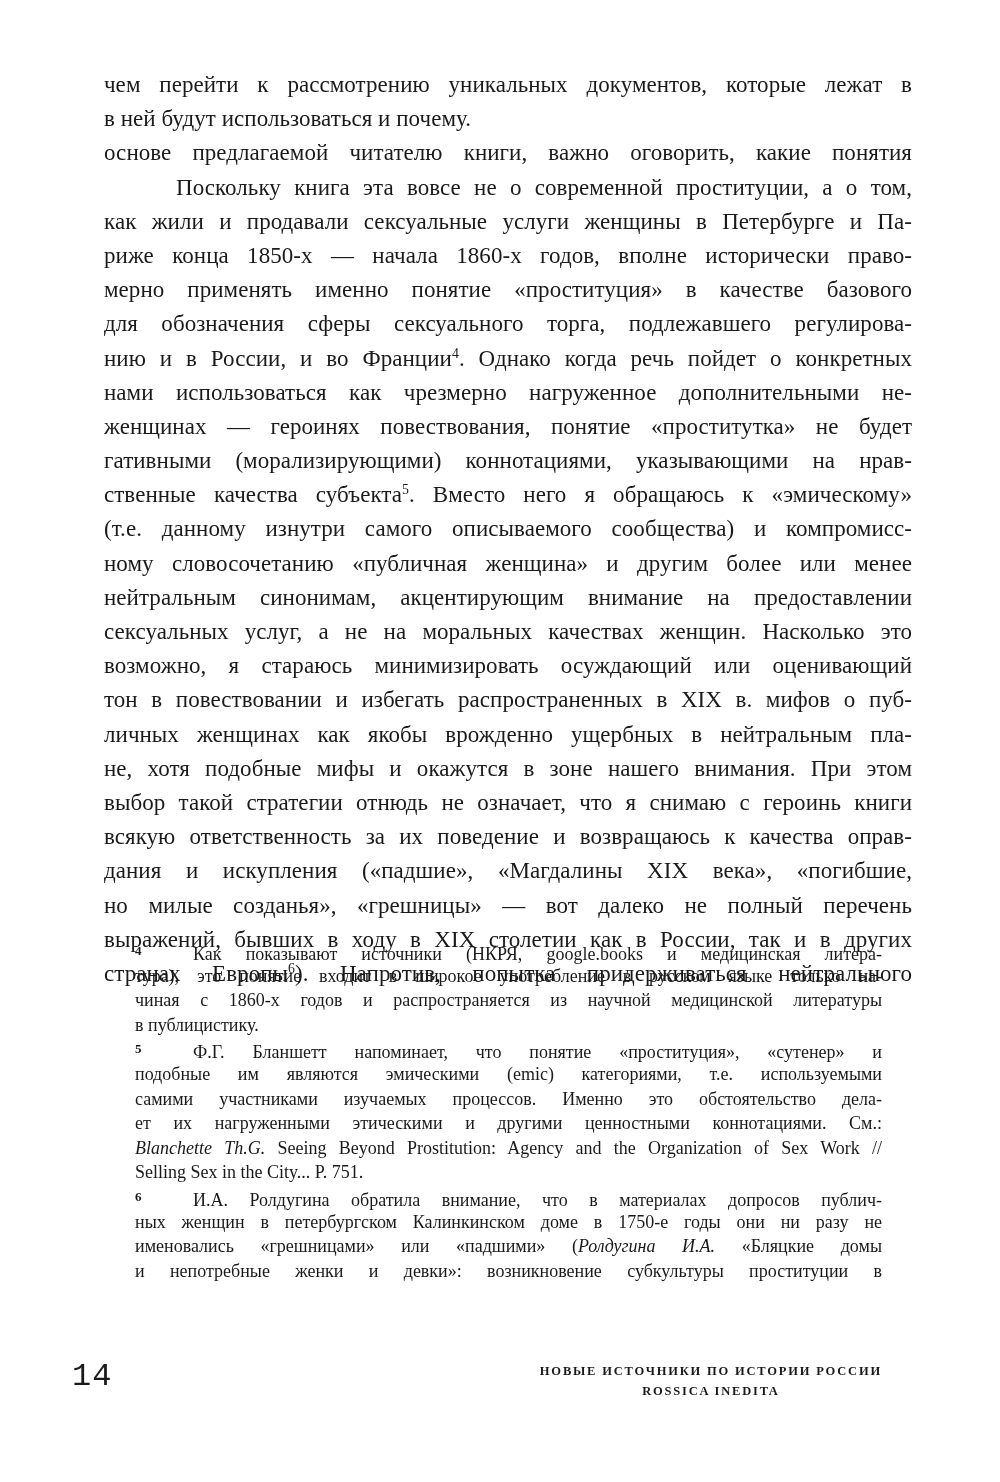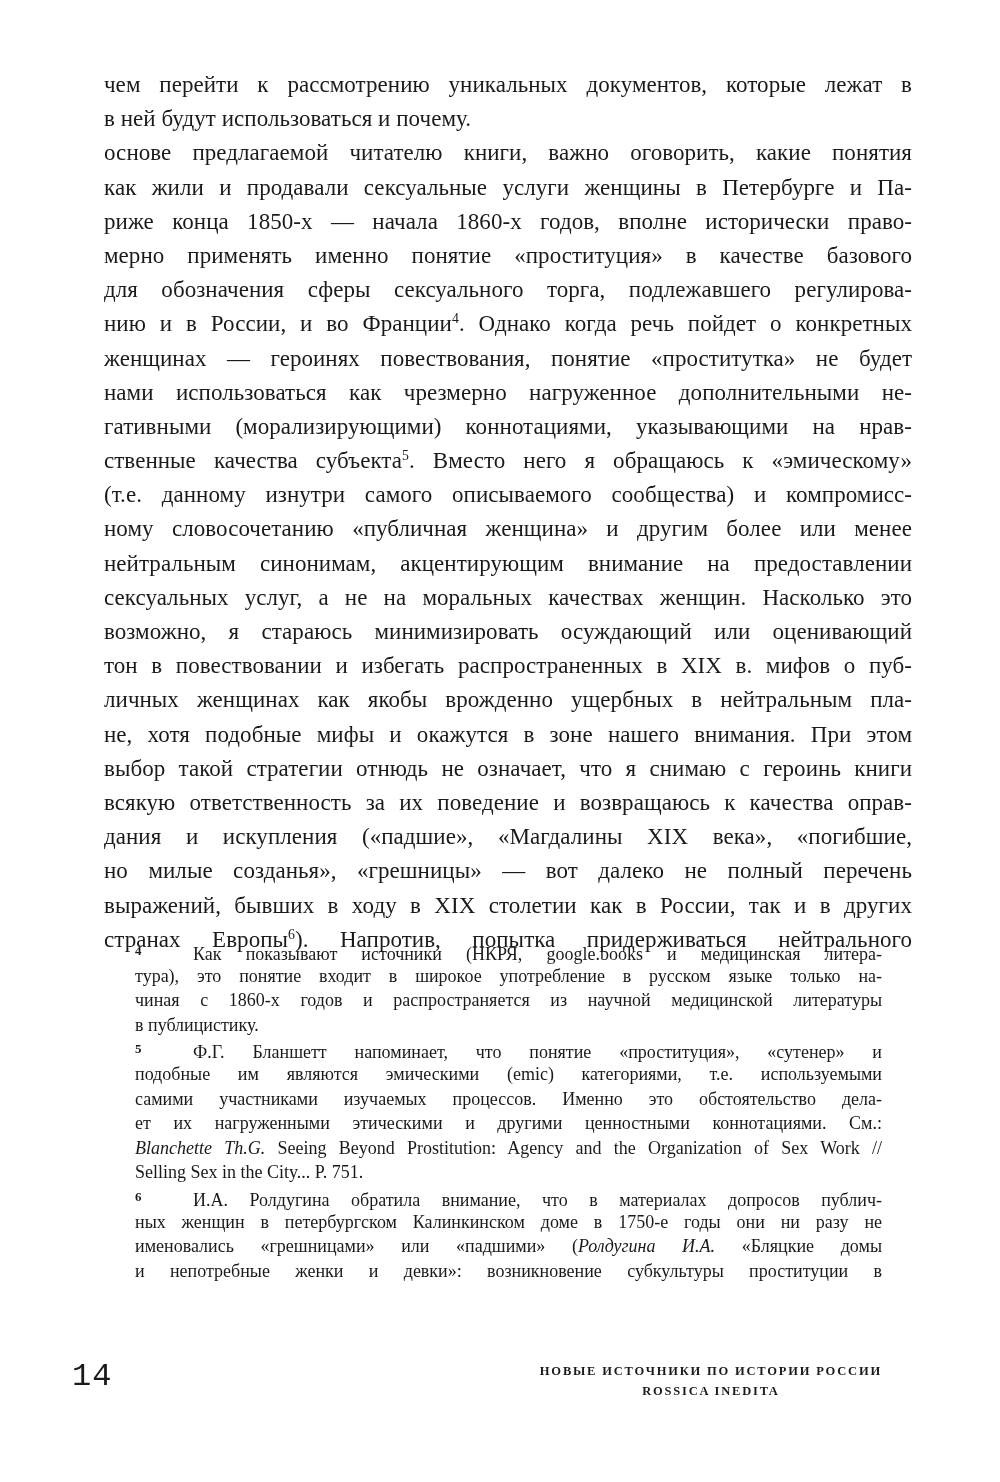--- a/index.html
+++ b/index.html
@@ -95,27 +95,28 @@
   </style>
 </head>
 <body>
 
 <div class="page">
 
   <div class="main-text">
     <div class="main-line">чем перейти к рассмотрению уникальных документов, которые лежат в</div>
     <div class="main-line last">в ней будут использоваться и почему.</div>
     <div class="main-line">основе предлагаемой читателю книги, важно оговорить, какие понятия</div>
+    <div class="main-line indent">Поскольку книга эта вовсе не о современной проституции, а о том,</div>
     <div class="main-line">как жили и продавали сексуальные услуги женщины в Петербурге и Па-</div>
     <div class="main-line">риже конца 1850-х — начала 1860-х годов, вполне исторически право-</div>
     <div class="main-line">мерно применять именно понятие «проституция» в качестве базового</div>
     <div class="main-line">для обозначения сферы сексуального торга, подлежавшего регулирова-</div>
     <div class="main-line"><span>нию и в России, и во Франции</span><span class="sup">4</span><span>. Однако когда речь пойдет о конкретных</span></div>
+    <div class="main-line">нами использоваться как чрезмерно нагруженное дополнительными не-</div>
     <div class="main-line">женщинах — героинях повествования, понятие «проститутка» не будет</div>
-    <div class="main-line">нами использоваться как чрезмерно нагруженное дополнительными не-</div>
     <div class="main-line">гативными (морализирующими) коннотациями, указывающими на нрав-</div>
     <div class="main-line"><span>ственные качества субъекта</span><span class="sup">5</span><span>. Вместо него я обращаюсь к «эмическому»</span></div>
     <div class="main-line">(т.е. данному изнутри самого описываемого сообщества) и компромисс-</div>
     <div class="main-line">ному словосочетанию «публичная женщина» и другим более или менее</div>
     <div class="main-line">нейтральным синонимам, акцентирующим внимание на предоставлении</div>
     <div class="main-line">сексуальных услуг, а не на моральных качествах женщин. Насколько это</div>
     <div class="main-line">возможно, я стараюсь минимизировать осуждающий или оценивающий</div>
     <div class="main-line">тон в повествовании и избегать распространенных в XIX в. мифов о пуб-</div>
     <div class="main-line">личных женщинах как якобы врожденно ущербных в нейтральным пла-</div>
     <div class="main-line">не, хотя подобные мифы и окажутся в зоне нашего внимания. При этом</div>

